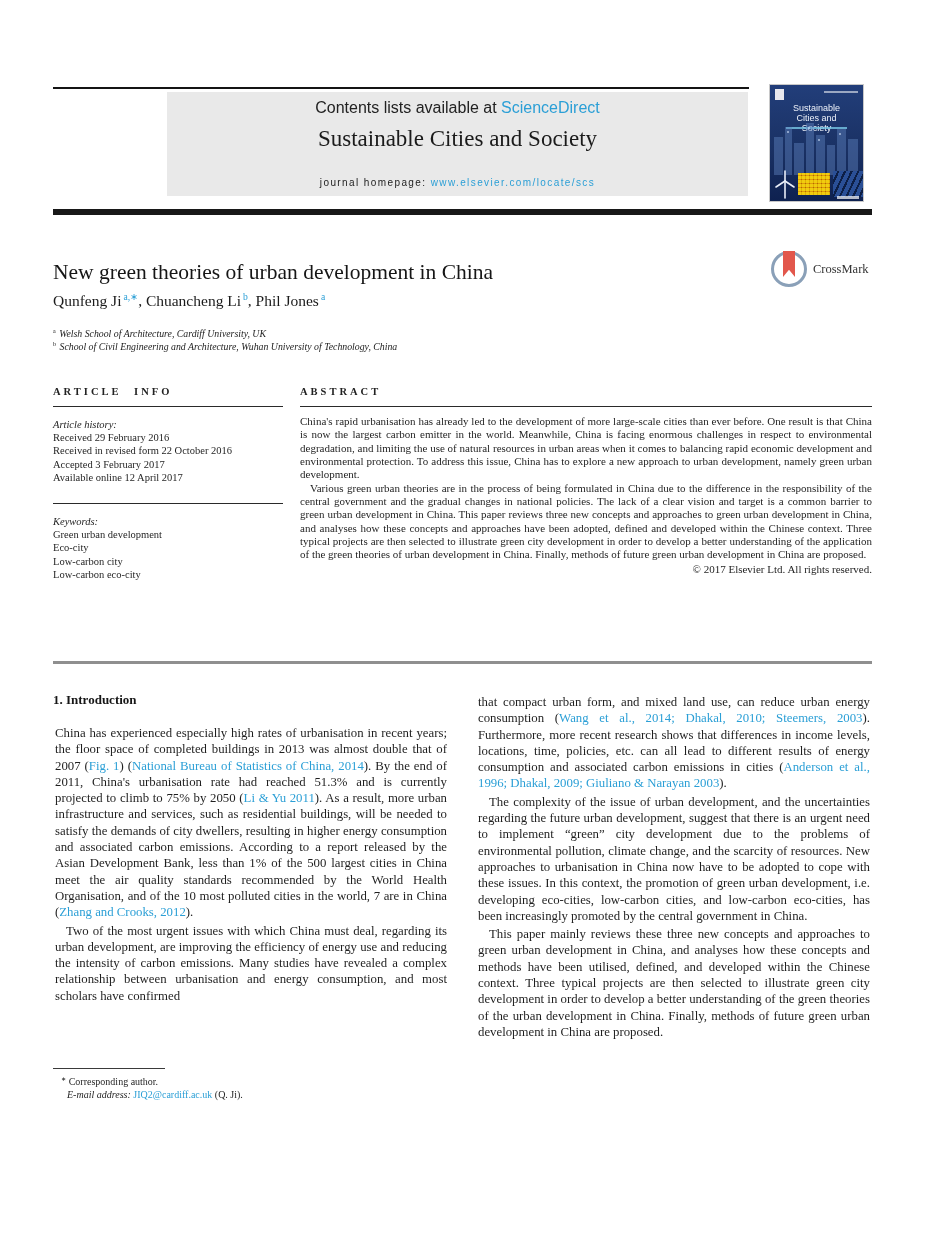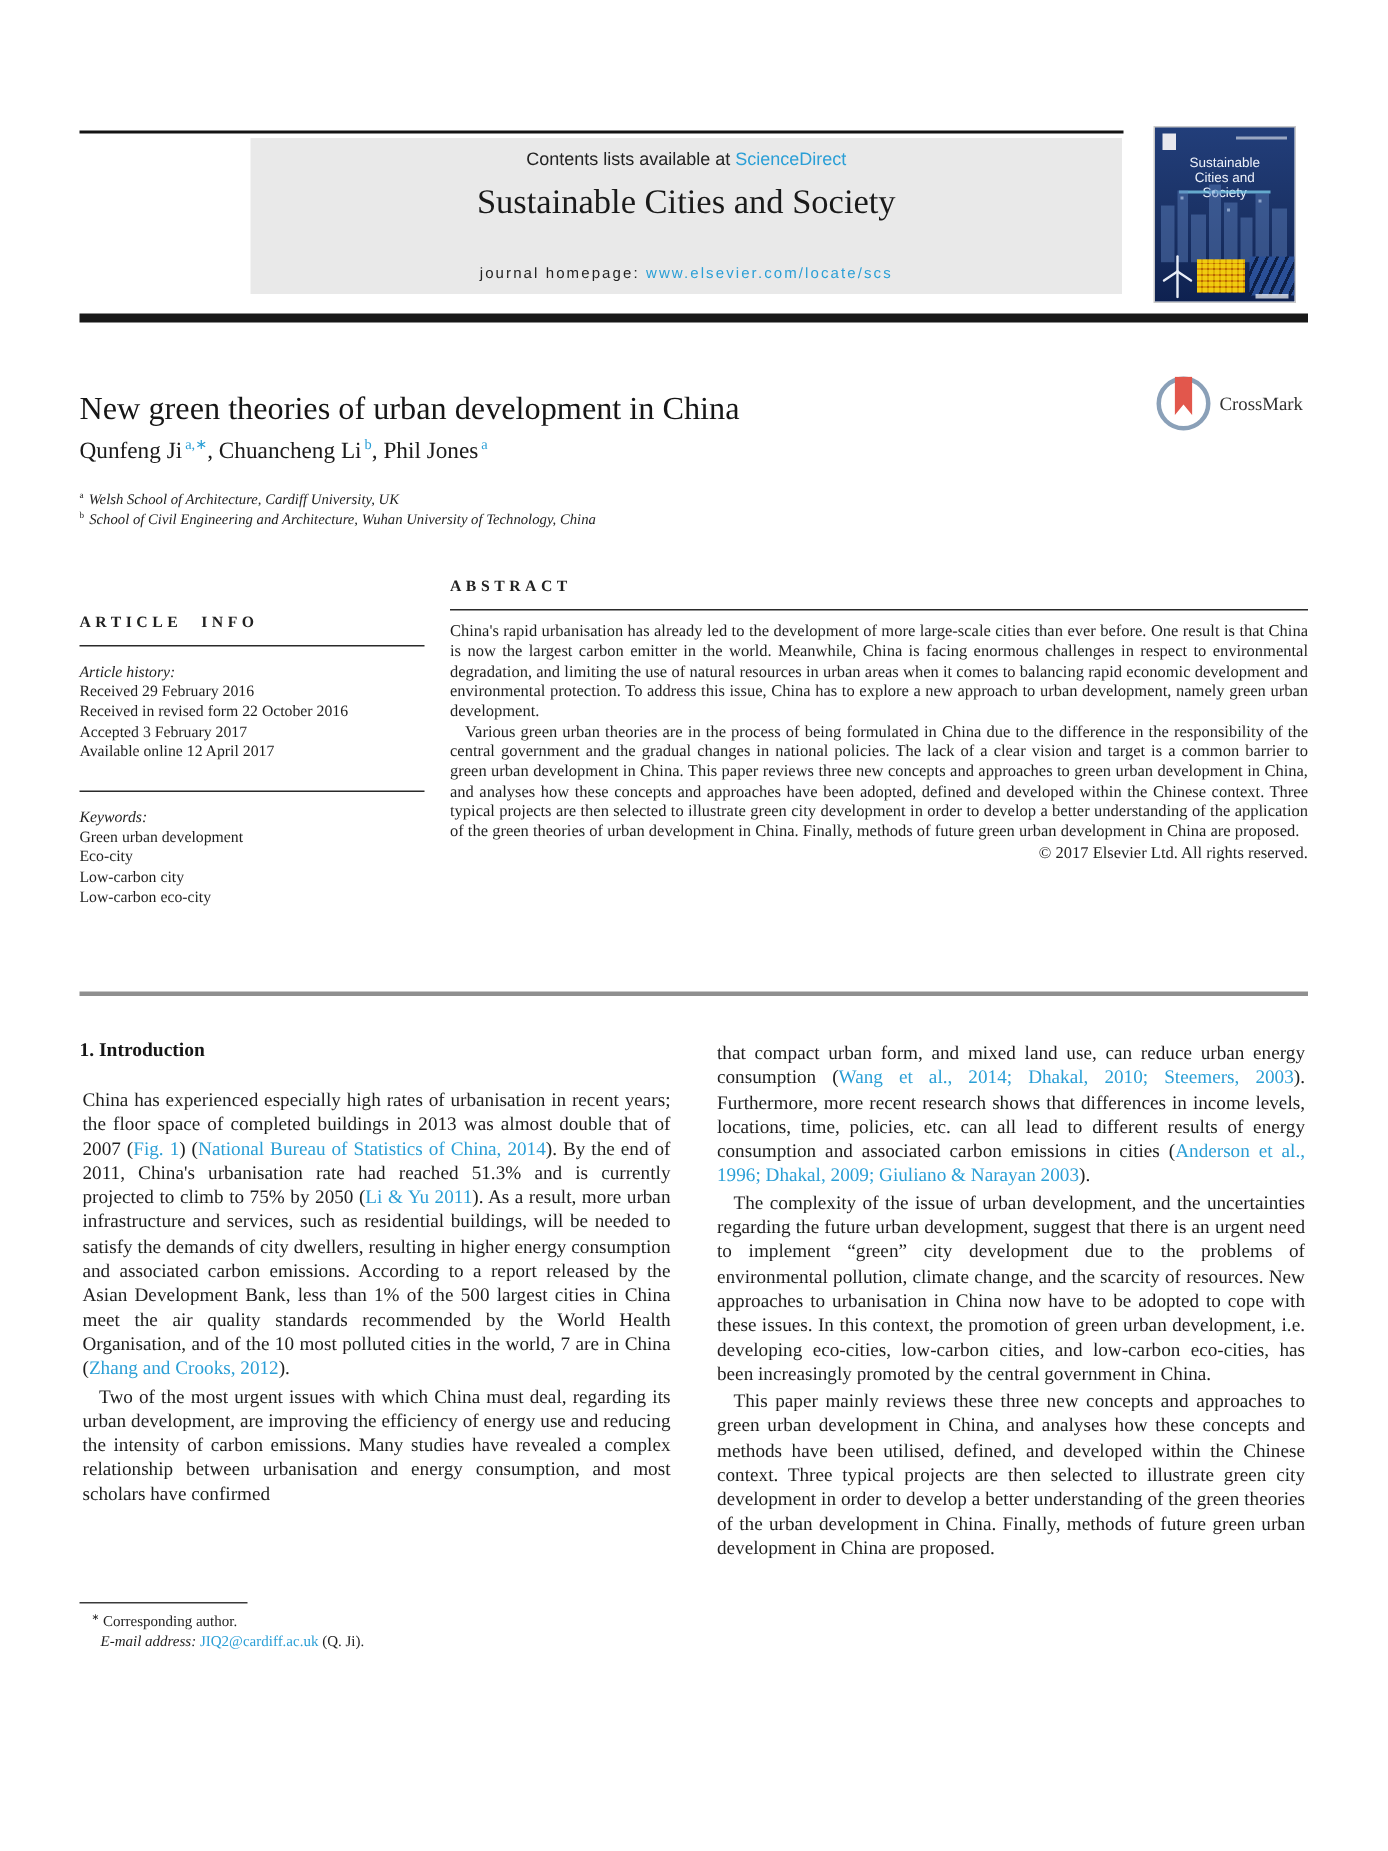--- a/index.html
+++ b/index.html
@@ -22,21 +22,21 @@
     font-size:10.5px;color:var(--link-teal);letter-spacing:.2px;}
 
   
   .top-rule{position:absolute;top:87px;left:53px;width:696px;height:2px;background:#141414;}
   .logo-block{position:absolute;left:53px;top:92px;width:106px;height:106px;}
   .logo-tree{position:absolute;left:14px;top:0;}
   .els-word{position:absolute;left:0;bottom:0;font-size:17px;color:var(--elsevier-orange);
     font-family:"Liberation Serif",serif;letter-spacing:.5px;}
   .graybox{position:absolute;left:167px;top:92px;width:581px;height:104px;background:#e9e9e9;
     display:flex;flex-direction:column;align-items:center;}
-  .contents-line{margin-top:7px;font-size:12px;font-family:"Liberation Sans",sans-serif;color:#222;}
+  .contents-line{margin-top:7px;font-size:16px;font-family:"Liberation Sans",sans-serif;color:#222;}
   .journal-title{margin-top:9px;font-size:23px;color:#1a1a1a;}
   .homepage-line{margin-top:auto;margin-bottom:8px;font-size:10px;letter-spacing:1.4px;
     font-family:"Liberation Sans",sans-serif;color:#222;}
 
   
   .cover{position:absolute;left:770px;top:85px;width:93px;height:116px;background:
     linear-gradient(180deg,#223e7a 0%,#1a3164 55%,#0e2150 100%);overflow:hidden;box-shadow:0 0 0 1px #c8c8c8;}
   .cover-emblem{position:absolute;left:5px;top:4px;width:9px;height:11px;background:#e8e8ee;}
   .cover-topline{position:absolute;right:5px;top:6px;width:34px;height:2px;background:rgba(255,255,255,.55);}
   .cover-title{position:absolute;top:18px;left:0;width:100%;text-align:center;color:#eef2fa;
@@ -64,21 +64,21 @@
   
   .crossmark{position:absolute;left:771px;top:251px;display:flex;align-items:center;}
   .cm-circle{width:30px;height:30px;border-radius:50%;border:3px solid #8aa0b8;background:#fff;
     position:relative;overflow:visible;}
   .cm-mark{position:absolute;left:9px;top:-3px;width:12px;height:26px;background:var(--crossmark-red);
     clip-path:polygon(0 0,100% 0,100% 100%,50% 72%,0 100%);}
   .cm-label{margin-left:6px;font-size:12.5px;color:#333;}
 
   
   .info-section{position:absolute;left:53px;top:386px;width:819px;display:flex;}
-  .info-col{width:230px;flex:none;margin-top:24px;}
+  .info-col{width:230px;flex:none;}
   .abs-col{width:572px;flex:none;margin-left:17px;}
   .colhead{font-size:10.5px;font-weight:bold;letter-spacing:3px;word-spacing:7px;color:#222;}
   .hr{border:none;height:1px;background:#2a2a2a;margin:0;}
   .info-col .hr{margin:9px 0 11px 0;}
   .abs-col .hr{margin:9px 0 8px 0;}
   .info-label{font-size:10.5px;font-style:italic;line-height:13.2px;}
   .info-line{font-size:10.5px;line-height:13.2px;}
   .info-gap{height:10px;}
   .abs-col p{margin:0;font-size:11px;line-height:13.35px;text-align:justify;}
   .abs-col p.ind{text-indent:10px;}

